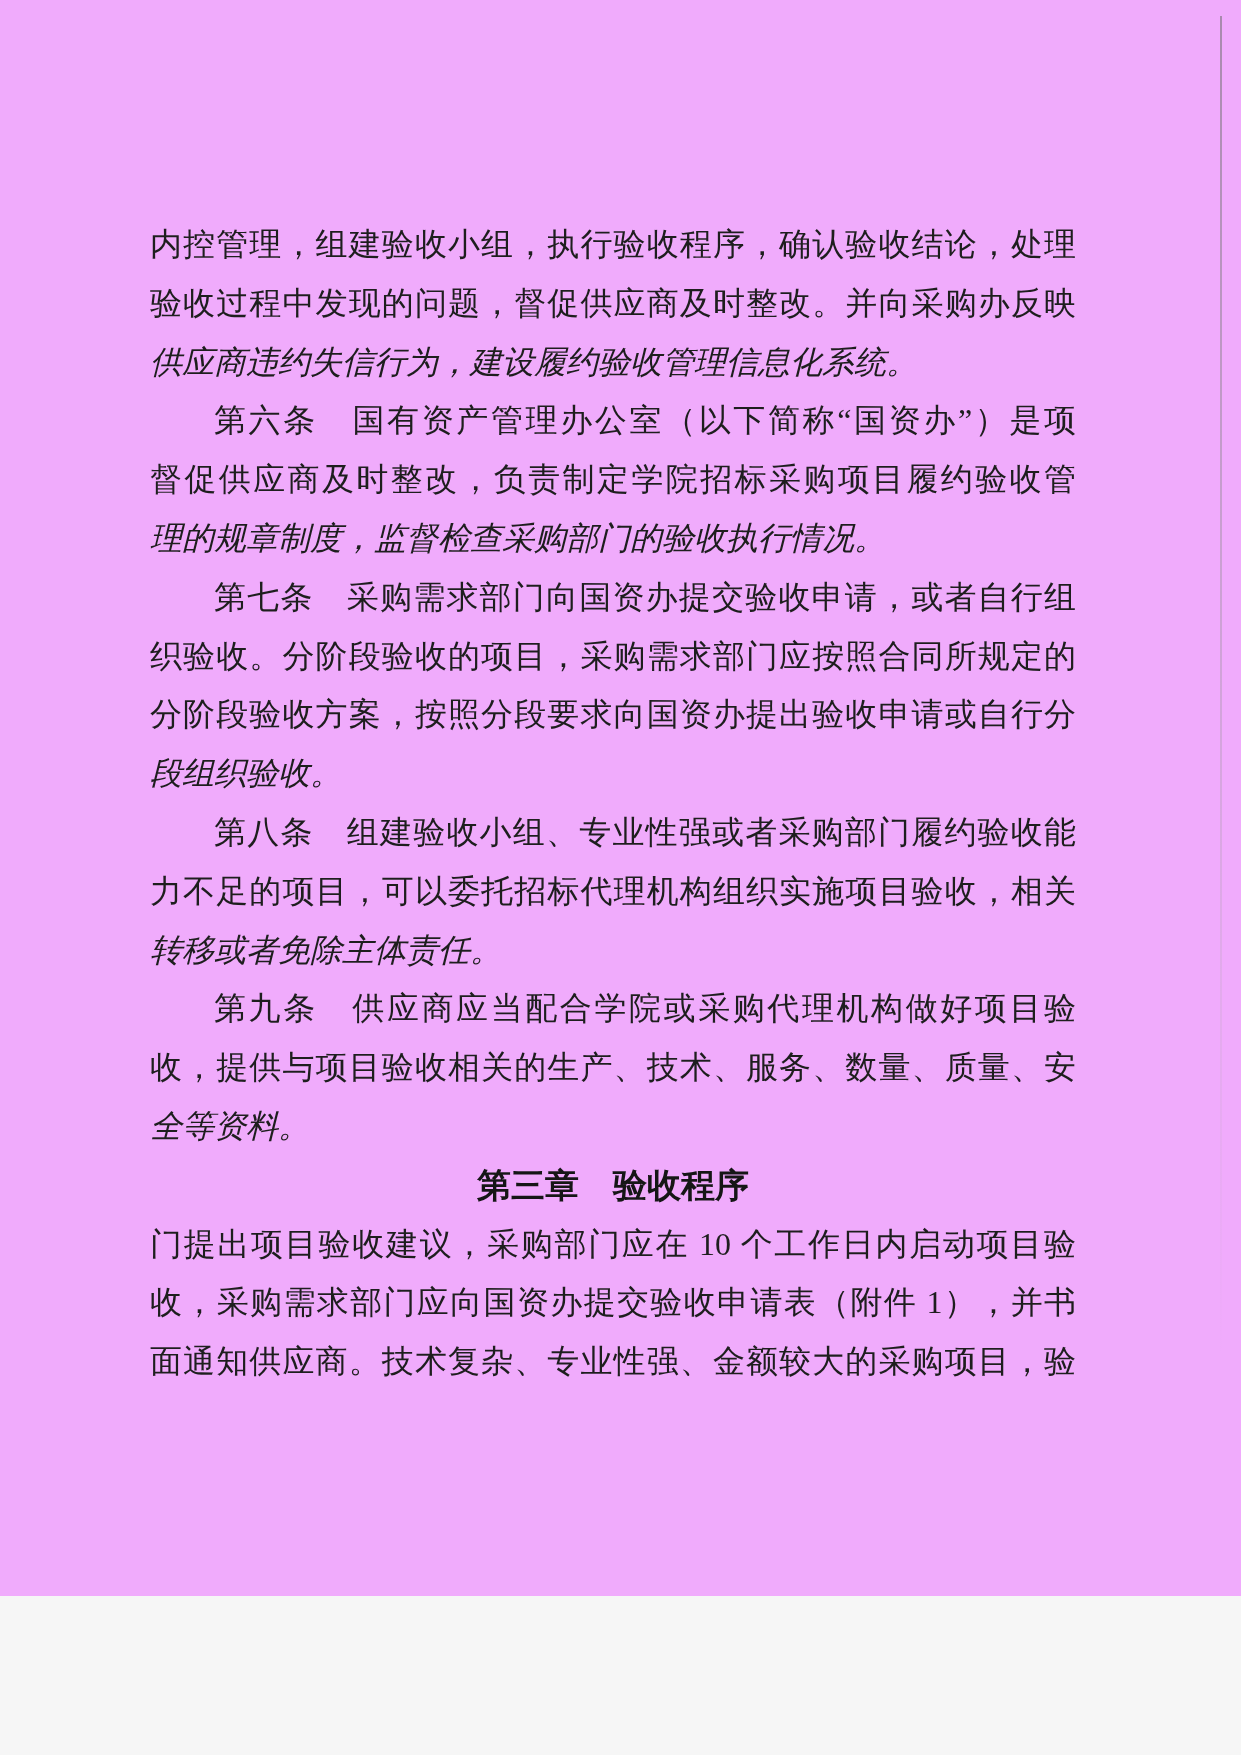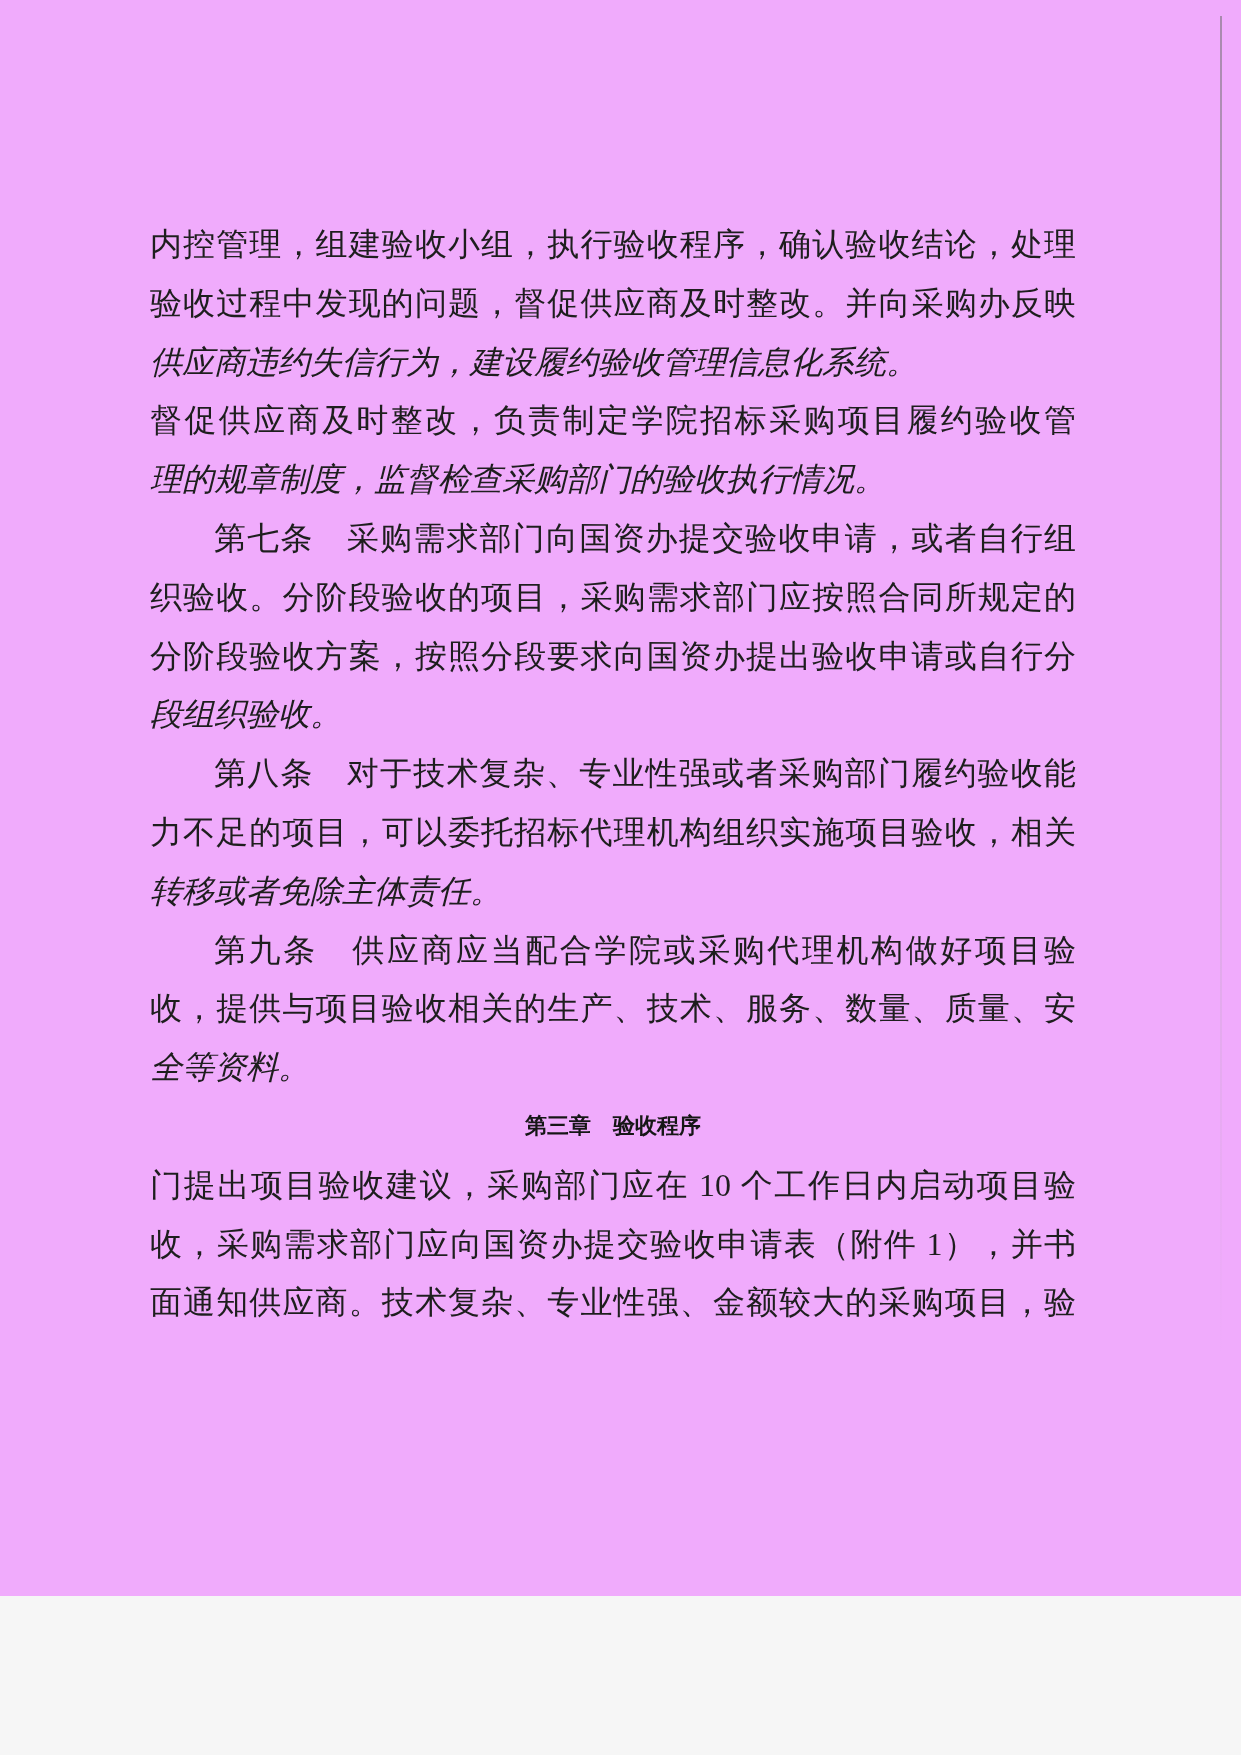--- a/index.html
+++ b/index.html
@@ -44,21 +44,21 @@
     text-align-last: justify;
     overflow: hidden;
     white-space: normal;
   }
   .line.indent { text-indent: 64px; }
   .line.para-end { text-align-last: left; font-style: italic; }
   .line.heading {
     text-align: left;
     text-align-last: center;
     font-weight: 700;
-    font-size: 22px;
+    font-size: 34px;
     font-family: "Liberation Sans", "DejaVu Sans", sans-serif;
     color: #161616;
   }
   .page-number {
     position: absolute;
     top: 1622px;
     right: 150px;
     font-size: 30px;
     color: #2a2a2a;
     word-spacing: 22px;
@@ -68,27 +68,28 @@
 </style>
 </head>
 <body>
 
 <div class="page">
   <div class="scan-line"></div>
   <div class="body-text">
       <div class="line">内控管理，组建验收小组，执行验收程序，确认验收结论，处理</div>
       <div class="line">验收过程中发现的问题，督促供应商及时整改。并向采购办反映</div>
       <div class="line para-end">供应商违约失信行为，建设履约验收管理信息化系统。</div>
+      <div class="line indent">第六条　国有资产管理办公室（以下简称“国资办”）是项</div>
       <div class="line">督促供应商及时整改，负责制定学院招标采购项目履约验收管</div>
       <div class="line para-end">理的规章制度，监督检查采购部门的验收执行情况。</div>
       <div class="line indent">第七条　采购需求部门向国资办提交验收申请，或者自行组</div>
       <div class="line">织验收。分阶段验收的项目，采购需求部门应按照合同所规定的</div>
       <div class="line">分阶段验收方案，按照分段要求向国资办提出验收申请或自行分</div>
       <div class="line para-end">段组织验收。</div>
-      <div class="line indent">第八条　对于技术复杂、专业性强或者采购部门履约验收能</div>
+      <div class="line indent">第八条　组建验收小组、专业性强或者采购部门履约验收能</div>
       <div class="line">力不足的项目，可以委托招标代理机构组织实施项目验收，相关</div>
       <div class="line para-end">转移或者免除主体责任。</div>
       <div class="line indent">第九条　供应商应当配合学院或采购代理机构做好项目验</div>
       <div class="line">收，提供与项目验收相关的生产、技术、服务、数量、质量、安</div>
       <div class="line para-end">全等资料。</div>
       <div class="line heading">第三章　验收程序</div>
       <div class="line">门提出项目验收建议，采购部门应在 10 个工作日内启动项目验</div>
       <div class="line">收，采购需求部门应向国资办提交验收申请表（附件 1），并书</div>
       <div class="line">面通知供应商。技术复杂、专业性强、金额较大的采购项目，验</div>
     </div>

